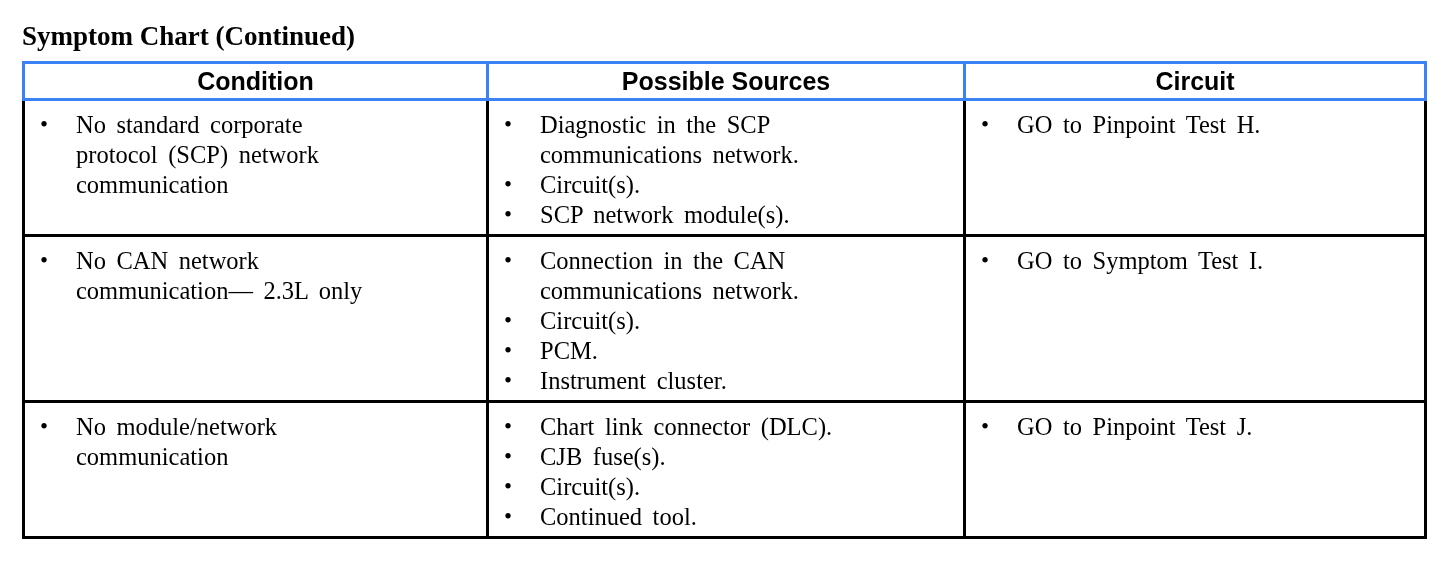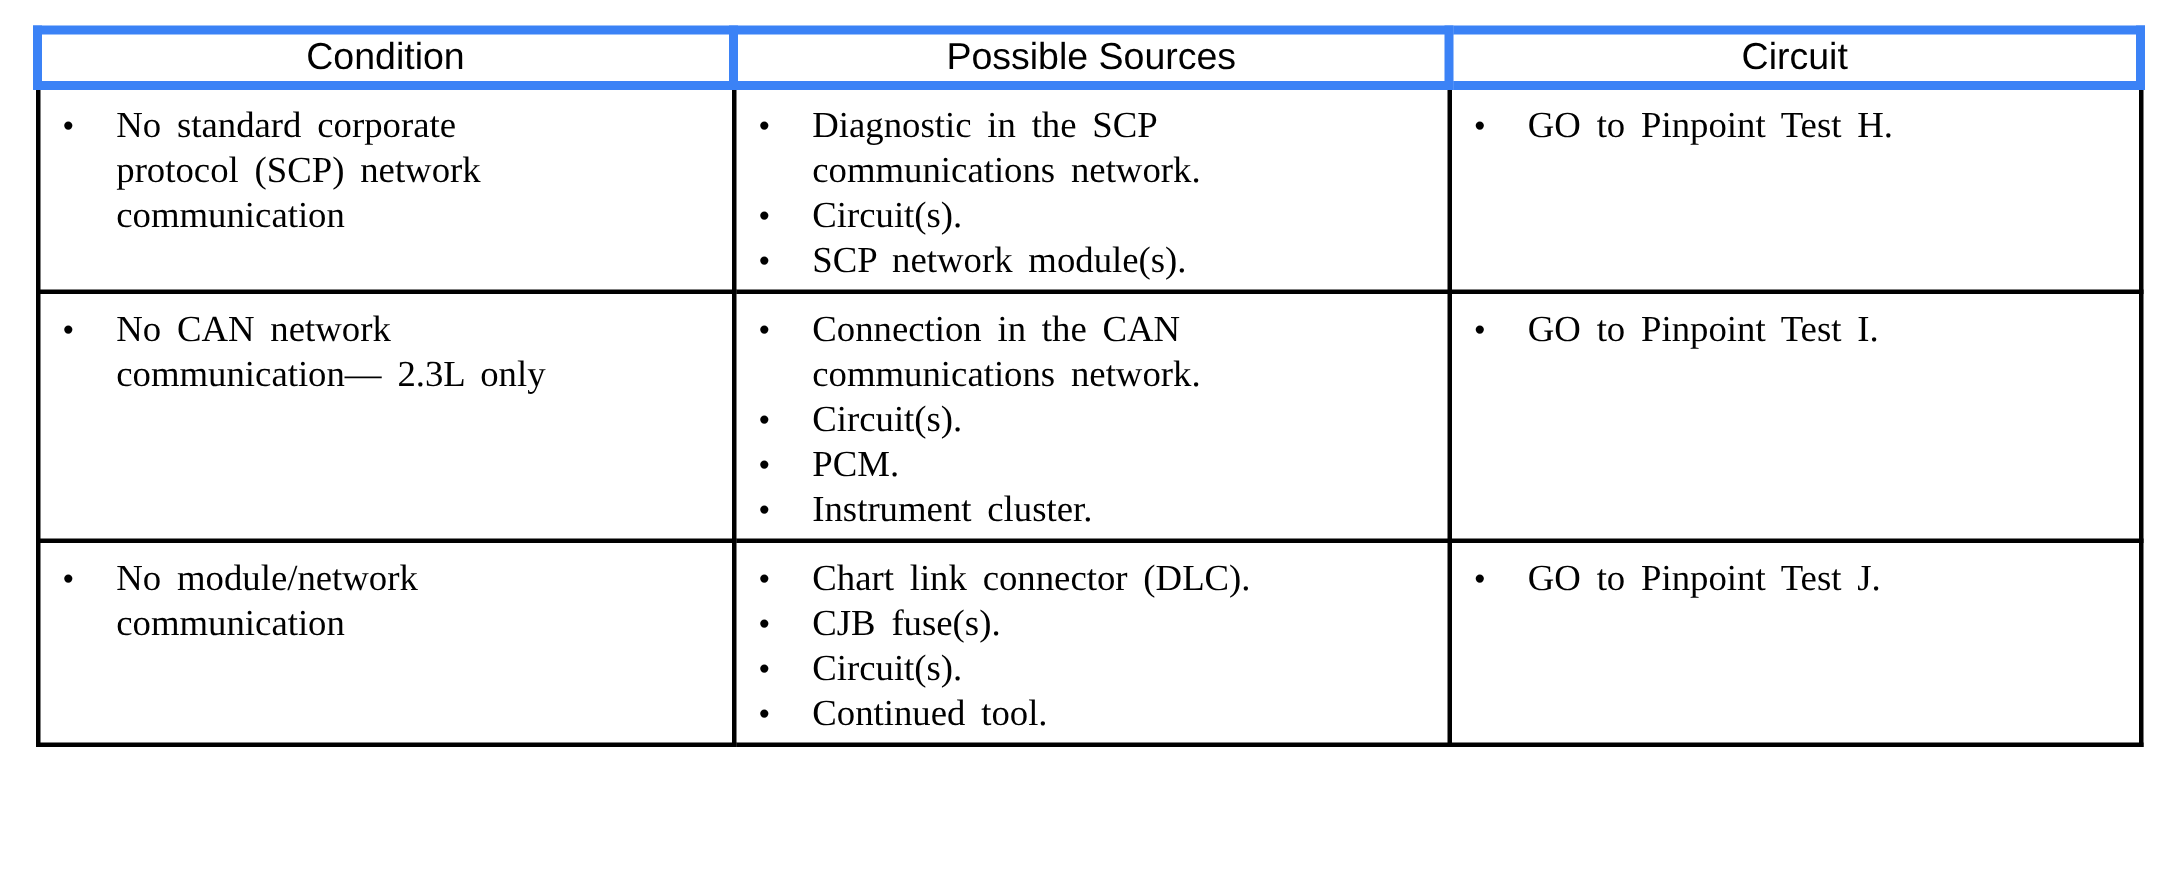--- a/index.html
+++ b/index.html
@@ -28,23 +28,23 @@
     line-height: 30px;
   }
 
   table.symptom-chart {
     border-collapse: collapse;
     table-layout: fixed;
     width: 1402px;
     margin-top: 10px;
   }
   .symptom-chart th {
-    border: 6px solid #3b82f6;
+    border: 3px solid #3b82f6;
     font-family: "Liberation Sans", sans-serif;
-    font-weight: 400;
+    font-weight: 700;
     font-size: 25px;
     text-align: center;
     vertical-align: middle;
     height: 37px;
     padding: 0;
   }
   .symptom-chart td {
     border: 3px solid #000;
     vertical-align: top;
     padding: 9px 6px 4px 13px;
@@ -68,20 +68,21 @@
     padding-left: 2px;
   }
   td.col-condition .text { max-width: 300px; }
   td.col-sources  .text { max-width: 355px; }
   td.col-action   .text { max-width: 400px; }
 </style>
 </head>
 <body>
 
 <div class="page">
+  <h2 class="subtitle">Symptom Chart (Continued)</h2>
 
   <table class="symptom-chart">
     <colgroup>
       <col style="width:464px">
       <col style="width:477px">
       <col style="width:461px">
     </colgroup>
     <thead>
       <tr>
         <th>Condition</th>
@@ -150,21 +151,21 @@
               <li>
                 <span class="bullet">•</span>
                 <span class="text">Instrument cluster.</span>
               </li>
             </ul>
           </td>
           <td class="col-action">
             <ul>
               <li>
                 <span class="bullet">•</span>
-                <span class="text">GO to Pinpoint Test I.</span>
+                <span class="text">GO to Symptom Test I.</span>
               </li>
             </ul>
           </td>
         </tr>
         <tr>
           <td class="col-condition">
             <ul>
               <li>
                 <span class="bullet">•</span>
                 <span class="text">No module/network communication</span>

